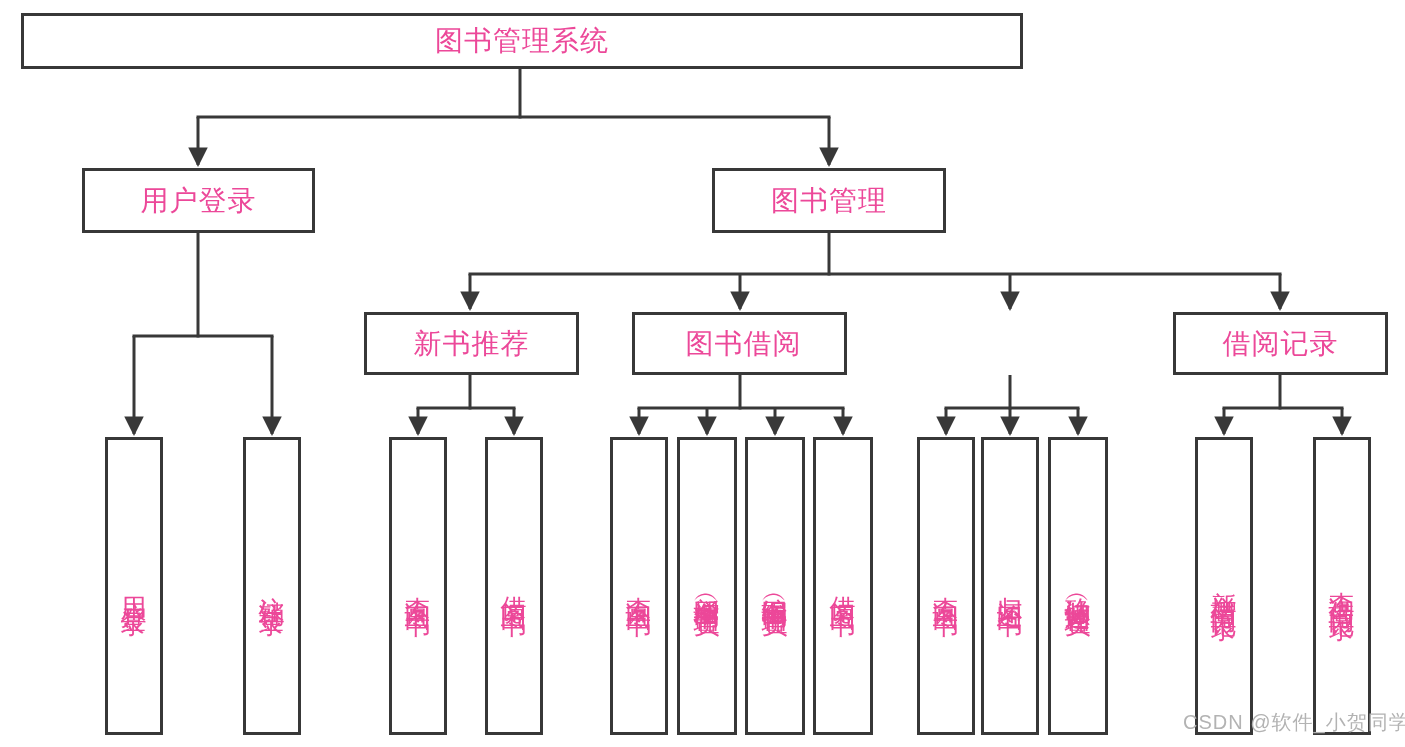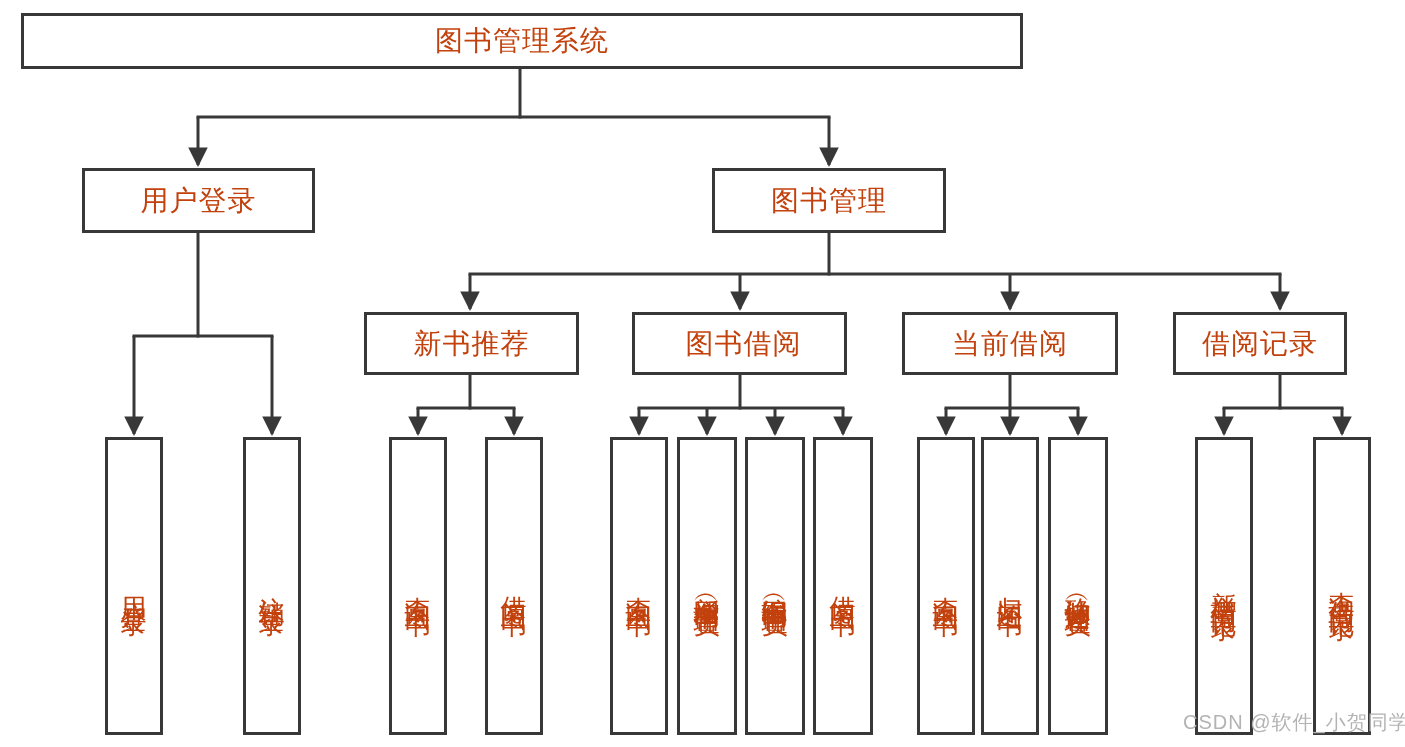--- a/index.html
+++ b/index.html
@@ -3,39 +3,39 @@
 <meta charset="utf-8">
 <style>
   html,body { margin:0; padding:0; background:#ffffff; }
   .canvas {
     position:relative; width:1405px; height:747px; background:#ffffff;
     font-family:"Liberation Sans", sans-serif; overflow:hidden;
   }
   svg.connectors { position:absolute; left:0; top:0; z-index:1; }
   .node {
     position:absolute; box-sizing:border-box; z-index:2;
-    border:3px solid #383838; background:#ffffff; color:#c2410c;
+    border:3px solid #383838; background:#ffffff; color:#ec4899;
     display:flex; align-items:center; justify-content:center;
     text-align:center;
   }
   .h-node { font-size:28px; letter-spacing:1px; white-space:nowrap; }
   .v-node {
     writing-mode:vertical-rl; font-size:26px; line-height:1;
     letter-spacing:5px; white-space:nowrap;
   }
   
   .n-root   { left:21px;  top:13px;  width:1002px; height:56px; }
   
   .n-login  { left:82px;  top:168px; width:233px; height:65px; }
   .n-mgmt   { left:712px; top:168px; width:234px; height:65px; }
   
   .n-mid1   { left:364px;  top:312px; width:215px; height:63px; }
   .n-mid2   { left:632px;  top:312px; width:215px; height:63px;padding-left:8px; }
   .n-mid3   { left:902px;  top:312px; width:216px; height:63px; }
-  .n-mid4   { left:1173px; top:312px; width:174px; height:63px; }
+  .n-mid4   { left:1173px; top:312px; width:215px; height:63px; }
   
   .leaf { top:437px; height:298px; width:58px; }
   .n-leaf1  { left:105px; }
   .n-leaf2  { left:243px; }
   .n-leaf3  { left:389px; }
   .n-leaf4  { left:485px; }
   .n-leaf5  { left:610px; }
   .n-leaf6  { left:677px; width:60px; letter-spacing:2px; }
   .n-leaf7  { left:745px; width:60px; letter-spacing:2px; }
   .n-leaf8  { left:813px; width:60px; }
@@ -111,21 +111,20 @@
     </g>
   </svg>
 
   <div class="node h-node n-root">图书管理系统</div>
 
   <div class="node h-node n-login">用户登录</div>
   <div class="node h-node n-mgmt">图书管理</div>
 
   <div class="node h-node n-mid1">新书推荐</div>
   <div class="node h-node n-mid2">图书借阅</div>
-  <div class="node h-node n-mid3">当前借阅</div>
   <div class="node h-node n-mid4">借阅记录</div>
 
   <div class="node v-node leaf n-leaf1">用户登录</div>
   <div class="node v-node leaf n-leaf2">注销登录</div>
 
   <div class="node v-node leaf n-leaf3">查询图书</div>
   <div class="node v-node leaf n-leaf4">借阅图书</div>
 
   <div class="node v-node leaf n-leaf5">查询图书</div>
   <div class="node v-node leaf n-leaf6">新增图书（管理员）</div>

